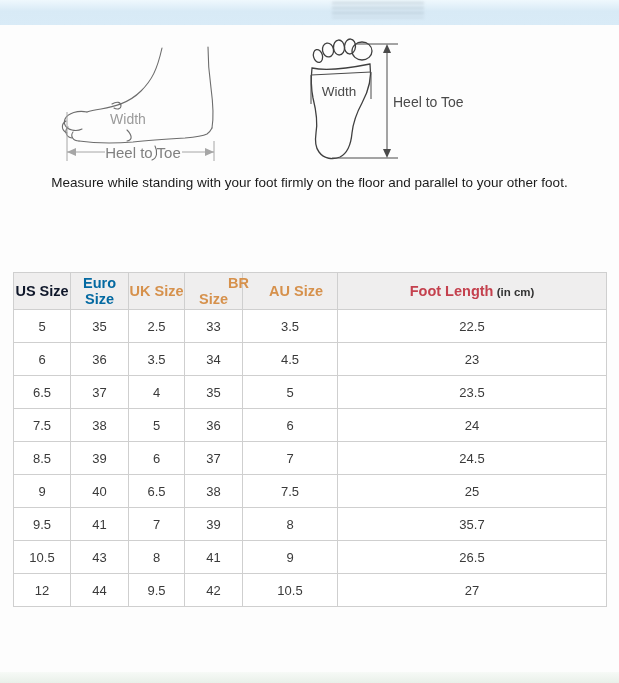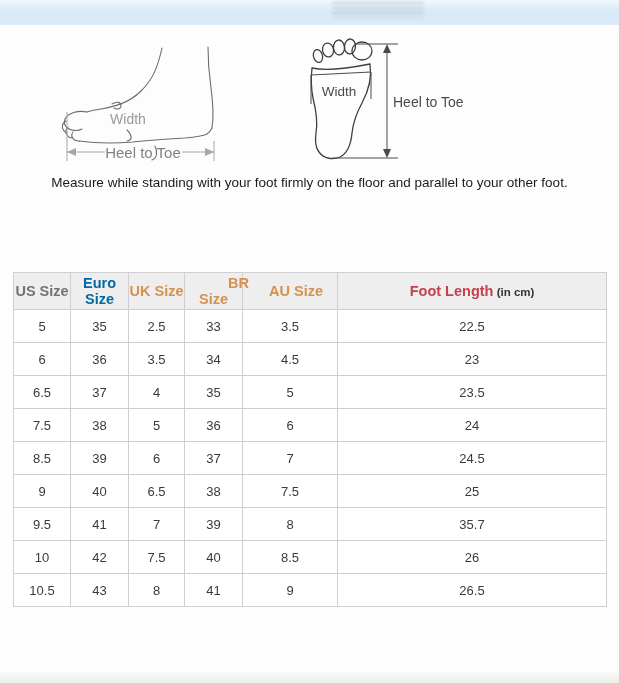--- a/index.html
+++ b/index.html
@@ -104,21 +104,21 @@
     <colgroup>
       <col style="width:57px">
         <col style="width:58px">
         <col style="width:56px">
       <col style="width:58px">
         <col style="width:95px">
         <col style="width:269px">
     </colgroup>
     <thead>
       <tr>
-          <th><span style="color: #737373;">US Size</span></th>
+          <th><span style="color: #0f172a;">US Size</span></th>
           <th><span style="color: #0369a1;">Euro Size</span></th>
           <th><span style="color: rgb(214, 145, 76);">UK Size</span></th>
           <th><span style="color: rgb(214, 145, 76); padding-left: 43px;">BR Size</span></th>
           <th><span style="color: rgb(214, 145, 76); margin-left: 12px;">AU Size</span></th>
           <th><span style="color: rgb(196, 65, 78); text-align: right;">Foot Length</span><span class="col-suffix"> (in cm)</span></th>
         </tr>
     </thead>
     <tbody>
         <tr>
           <td>5</td>
@@ -170,33 +170,33 @@
         </tr>
         <tr>
           <td>9.5</td>
           <td>41</td>
           <td>7</td>
           <td>39</td>
           <td>8</td>
           <td>35.7</td>
         </tr>
         <tr>
-          <td>10</td>
-          <td>42</td>
-          <td>7.5</td>
-          <td>40</td>
-          <td>8.5</td>
-          <td>26</td>
-        </tr>
-        <tr>
           <td>10.5</td>
           <td>43</td>
           <td>8</td>
           <td>41</td>
           <td>9</td>
           <td>26.5</td>
         </tr>
+        <tr>
+          <td>12</td>
+          <td>44</td>
+          <td>9.5</td>
+          <td>42</td>
+          <td>10.5</td>
+          <td>27</td>
+        </tr>
       </tbody>
   </table>
 
   <div class="bottom-band"></div>
 
 </div>
 
 </body></html>

